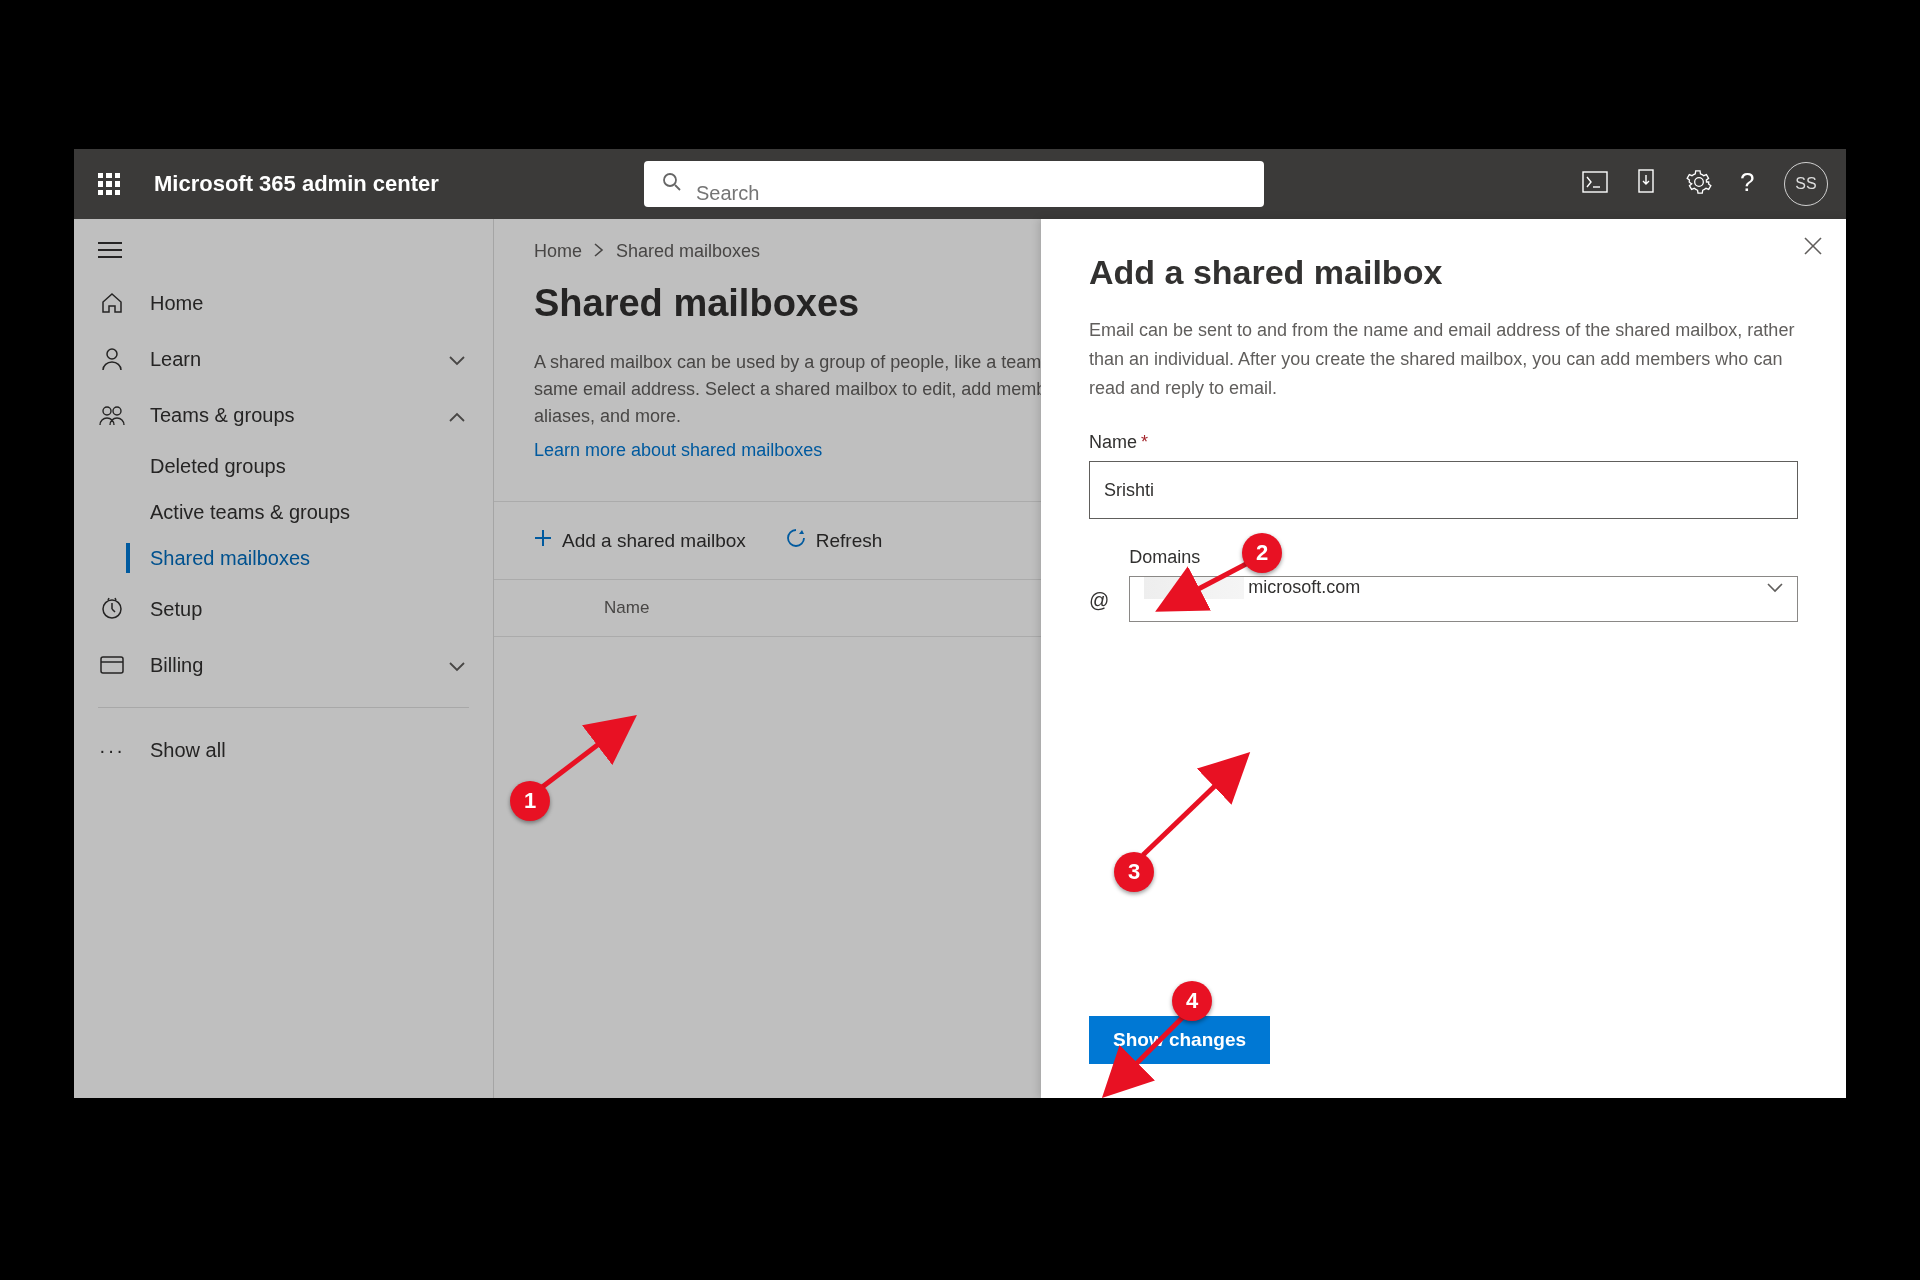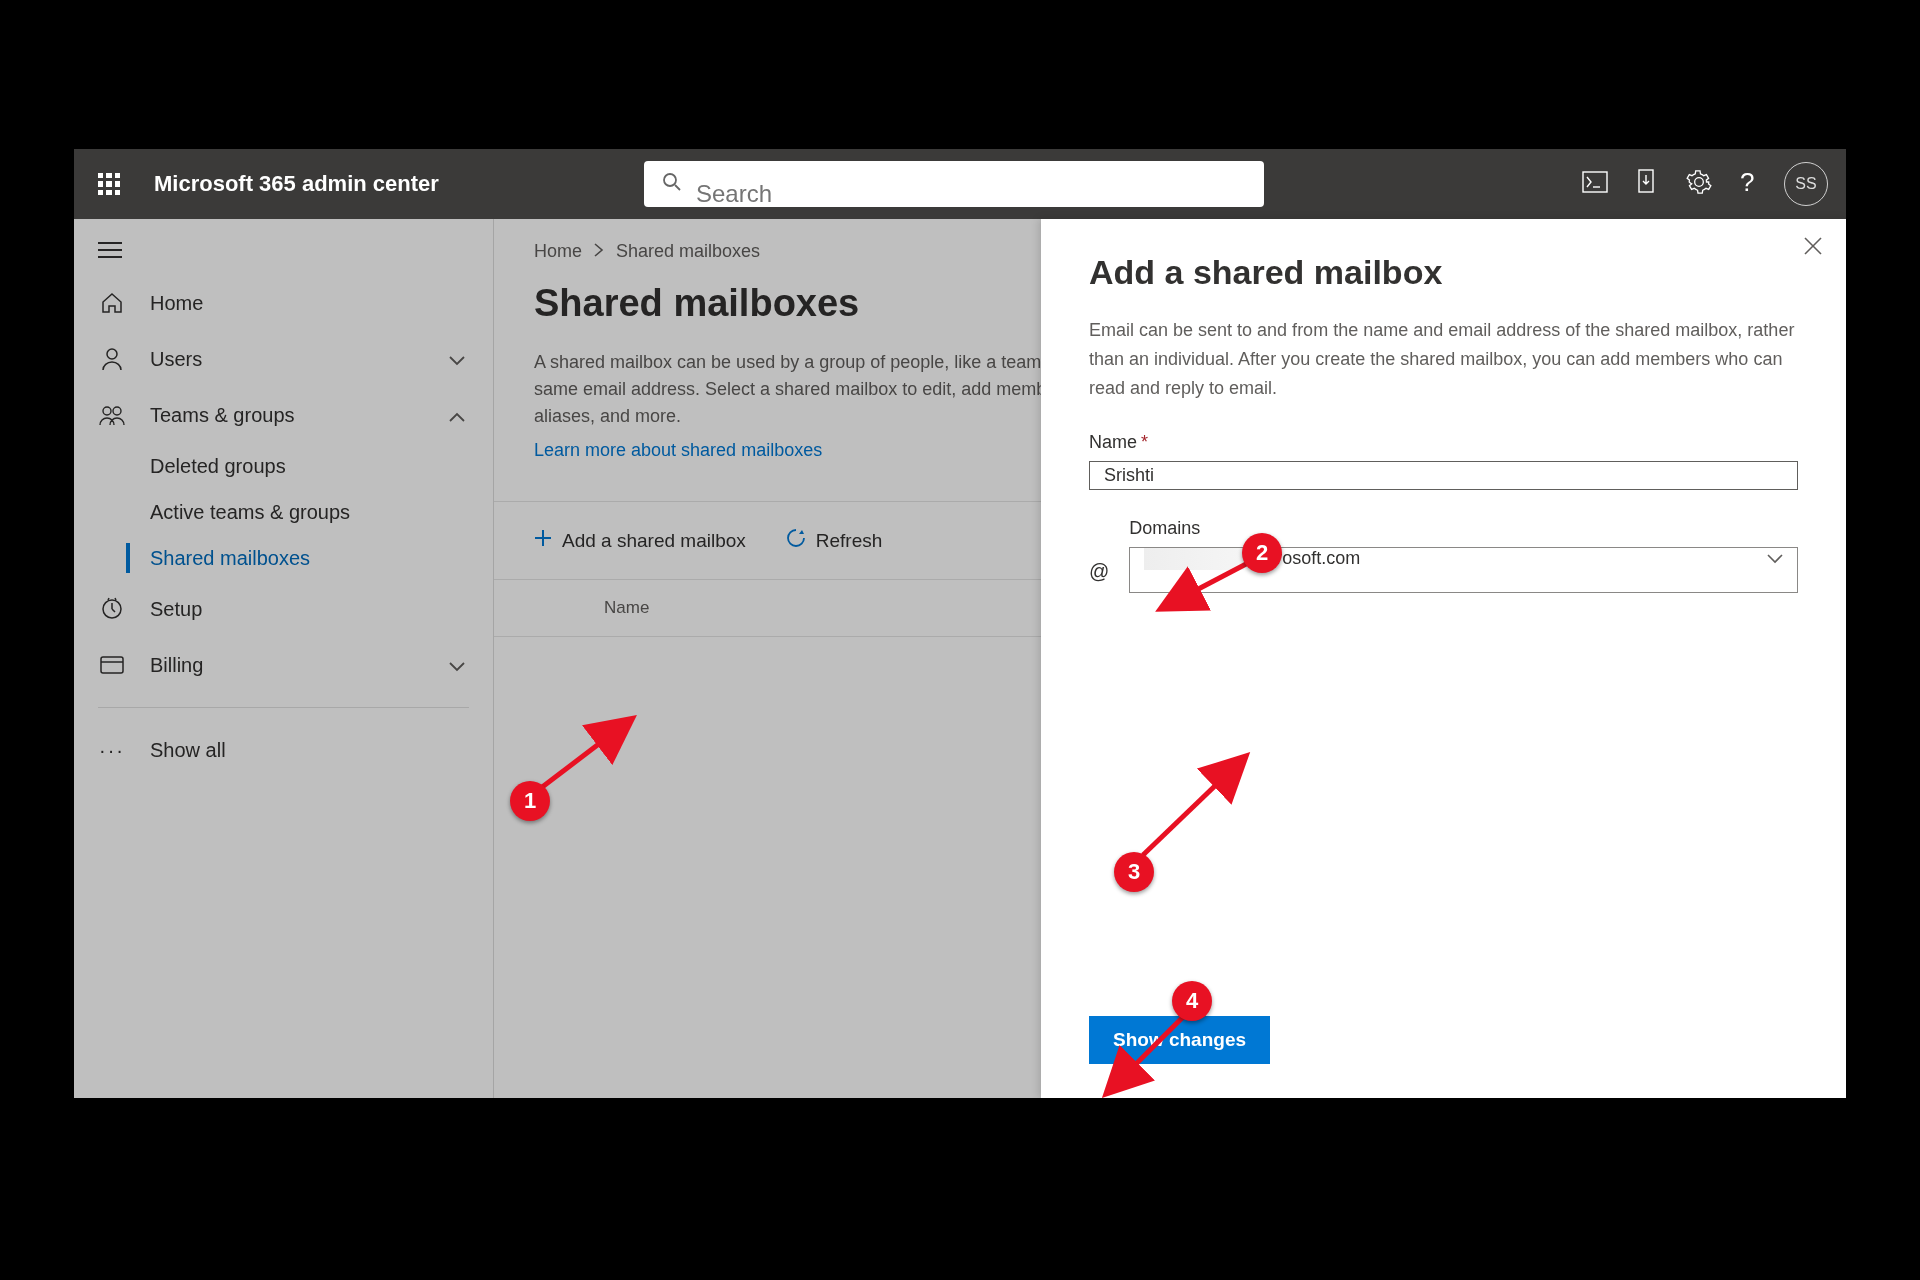--- a/index.html
+++ b/index.html
@@ -8,21 +8,21 @@
   .dim-overlay { position: absolute; left: 0; top: 0; right: 0; bottom: 0; background: rgba(0,0,0,0.25); pointer-events: none; z-index: 50; }
 
   
   .topbar { position: relative; height: 70px; background: #3b3a39; color: #fff; display: flex; align-items: center; z-index: 60; }
   .waffle { width: 70px; display: flex; align-items: center; justify-content: center; cursor: pointer; }
   .waffle-grid { width: 22px; height: 22px; display: grid; grid-template-columns: repeat(3,1fr); grid-template-rows: repeat(3,1fr); gap: 3px; }
   .waffle-grid span { background: #fff; }
   .app-title { font-size: 22px; font-weight: 700; margin-left: 10px; }
   .searchbox { position: absolute; left: 570px; top: 12px; width: 620px; height: 46px; background: #fff; border-radius: 4px; display: flex; align-items: center; padding: 0 18px; }
   .searchbox .search-icon { margin-right: 14px; }
-  .searchbox input { border: none; outline: none; font-size: 24px; color: #666; width: 100%; background: transparent; margin-top: 19px; }
+  .searchbox input { border: none; outline: none; font-size: 20px; color: #666; width: 100%; background: transparent; margin-top: 19px; }
   .top-icons { position: absolute; right: 18px; display: flex; align-items: center; gap: 28px; }
   .top-icons .icon { cursor: pointer; }
   .avatar { width: 44px; height: 44px; border: 1.5px solid #d0d0d0; border-radius: 50%; display: flex; align-items: center; justify-content: center; font-size: 16px; color: #ddd; }
 
   
   .leftnav { position: absolute; left: 0; top: 70px; width: 420px; bottom: 0; border-right: 1px solid #ddd; background: #fff; padding-top: 6px; z-index: 40; }
   .nav-toggle { height: 50px; display: flex; align-items: center; padding-left: 24px; cursor: pointer; }
   .nav-item { height: 56px; display: flex; align-items: center; padding-left: 24px; font-size: 20px; color: #323130; cursor: pointer; position: relative; }
   .nav-item .nav-icon { width: 28px; display: flex; justify-content: center; margin-right: 24px; }
   .nav-item .chev { position: absolute; right: 28px; }
@@ -43,21 +43,21 @@
   .table-header { border-top: 1px solid #e5e5e5; border-bottom: 1px solid #e5e5e5; padding: 18px 40px 18px 110px; font-size: 17px; color: #605e5c; }
   .bottom-add { position: absolute; bottom: 14px; left: 50%; transform: translateX(-50%); font-size: 18px; color: #323130; }
 
   
   .panel { position: absolute; right: 0; top: 70px; bottom: 0; width: 805px; background: #fff; z-index: 100; box-shadow: -2px 0 8px rgba(0,0,0,0.15); padding: 34px 48px; }
   .panel-close { position: absolute; top: 16px; right: 24px; font-size: 24px; color: #605e5c; cursor: pointer; line-height: 1; }
   .panel-title { font-size: 34px; font-weight: 700; color: #323130; margin-bottom: 24px; }
   .panel-desc { font-size: 18px; color: #605e5c; line-height: 1.6; margin-bottom: 30px; }
   .field-label { font-size: 18px; color: #323130; margin-bottom: 8px; }
   .field-label .req { color: #a4262c; margin-left: 4px; }
-  .text-input { width: 100%; height: 29px; border: 1px solid #605e5c; padding: 0 14px; font-size: 18px; color: #323130; margin-bottom: 28px; }
+  .text-input { width: 100%; height: 58px; border: 1px solid #605e5c; padding: 0 14px; font-size: 18px; color: #323130; margin-bottom: 28px; }
   .email-row { display: flex; gap: 20px; align-items: flex-end; }
   .email-col { flex: 1; }
   .at-sign { font-size: 20px; color: #323130; padding-bottom: 38px; }
   .domain-select { position: relative; width: 100%; height: 46px; border: 1px solid #8a8886; display: flex; padding: 0 14px; font-size: 18px; color: #323130; margin-bottom: 28px; cursor: pointer; }
   .domain-select .domain-left { width: 100px; height: 22px; background: linear-gradient(90deg,#eee,#f5f5f5); margin-right: 4px; }
   .domain-select .chev { position: absolute; right: 14px; }
   .save-btn { position: absolute; bottom: 34px; left: 48px; height: 48px; padding: 0 24px; background: #0078d4; color: #fff; border: none; font-size: 19px; font-weight: 600; cursor: pointer; }
 
   
   .ann-circle { position: absolute; width: 40px; height: 40px; border-radius: 50%; background: #e81123; box-shadow: 0 2px 4px rgba(0,0,0,0.4); display: flex; align-items: center; justify-content: center; color: #fff; font-size: 22px; font-weight: 700; z-index: 200; pointer-events: none; }
@@ -142,21 +142,21 @@
         </span>
       <span>Home</span>
     </div>
     <div class="nav-item">
       <span class="nav-icon">
           <svg width="22" height="24">
             <circle cx="11" cy="7" r="5" stroke="#323130" stroke-width="1.5" fill="none"></circle>
             <path d="M2 23 a9 8 0 0 1 18 0" stroke="#323130" stroke-width="1.5" fill="none"></path>
           </svg>
         </span>
-      <span>Users</span>
+      <span>Learn</span>
       <span class="chev"><svg width="16" height="10">
             <path d="M1 1 L8 8 L15 1" stroke="#605e5c" stroke-width="1.8" fill="none"></path>
           </svg></span>
     </div>
     <div class="nav-item">
       <span class="nav-icon">
           <svg width="26" height="22">
             <circle cx="8" cy="7" r="4" stroke="#323130" stroke-width="1.4" fill="none"></circle>
             <circle cx="18" cy="7" r="4" stroke="#323130" stroke-width="1.4" fill="none"></circle>
             <path d="M1 21 a7 7 0 0 1 14 0 M11 21 a7 7 0 0 1 14 0" stroke="#323130" stroke-width="1.4" fill="none"></path>

